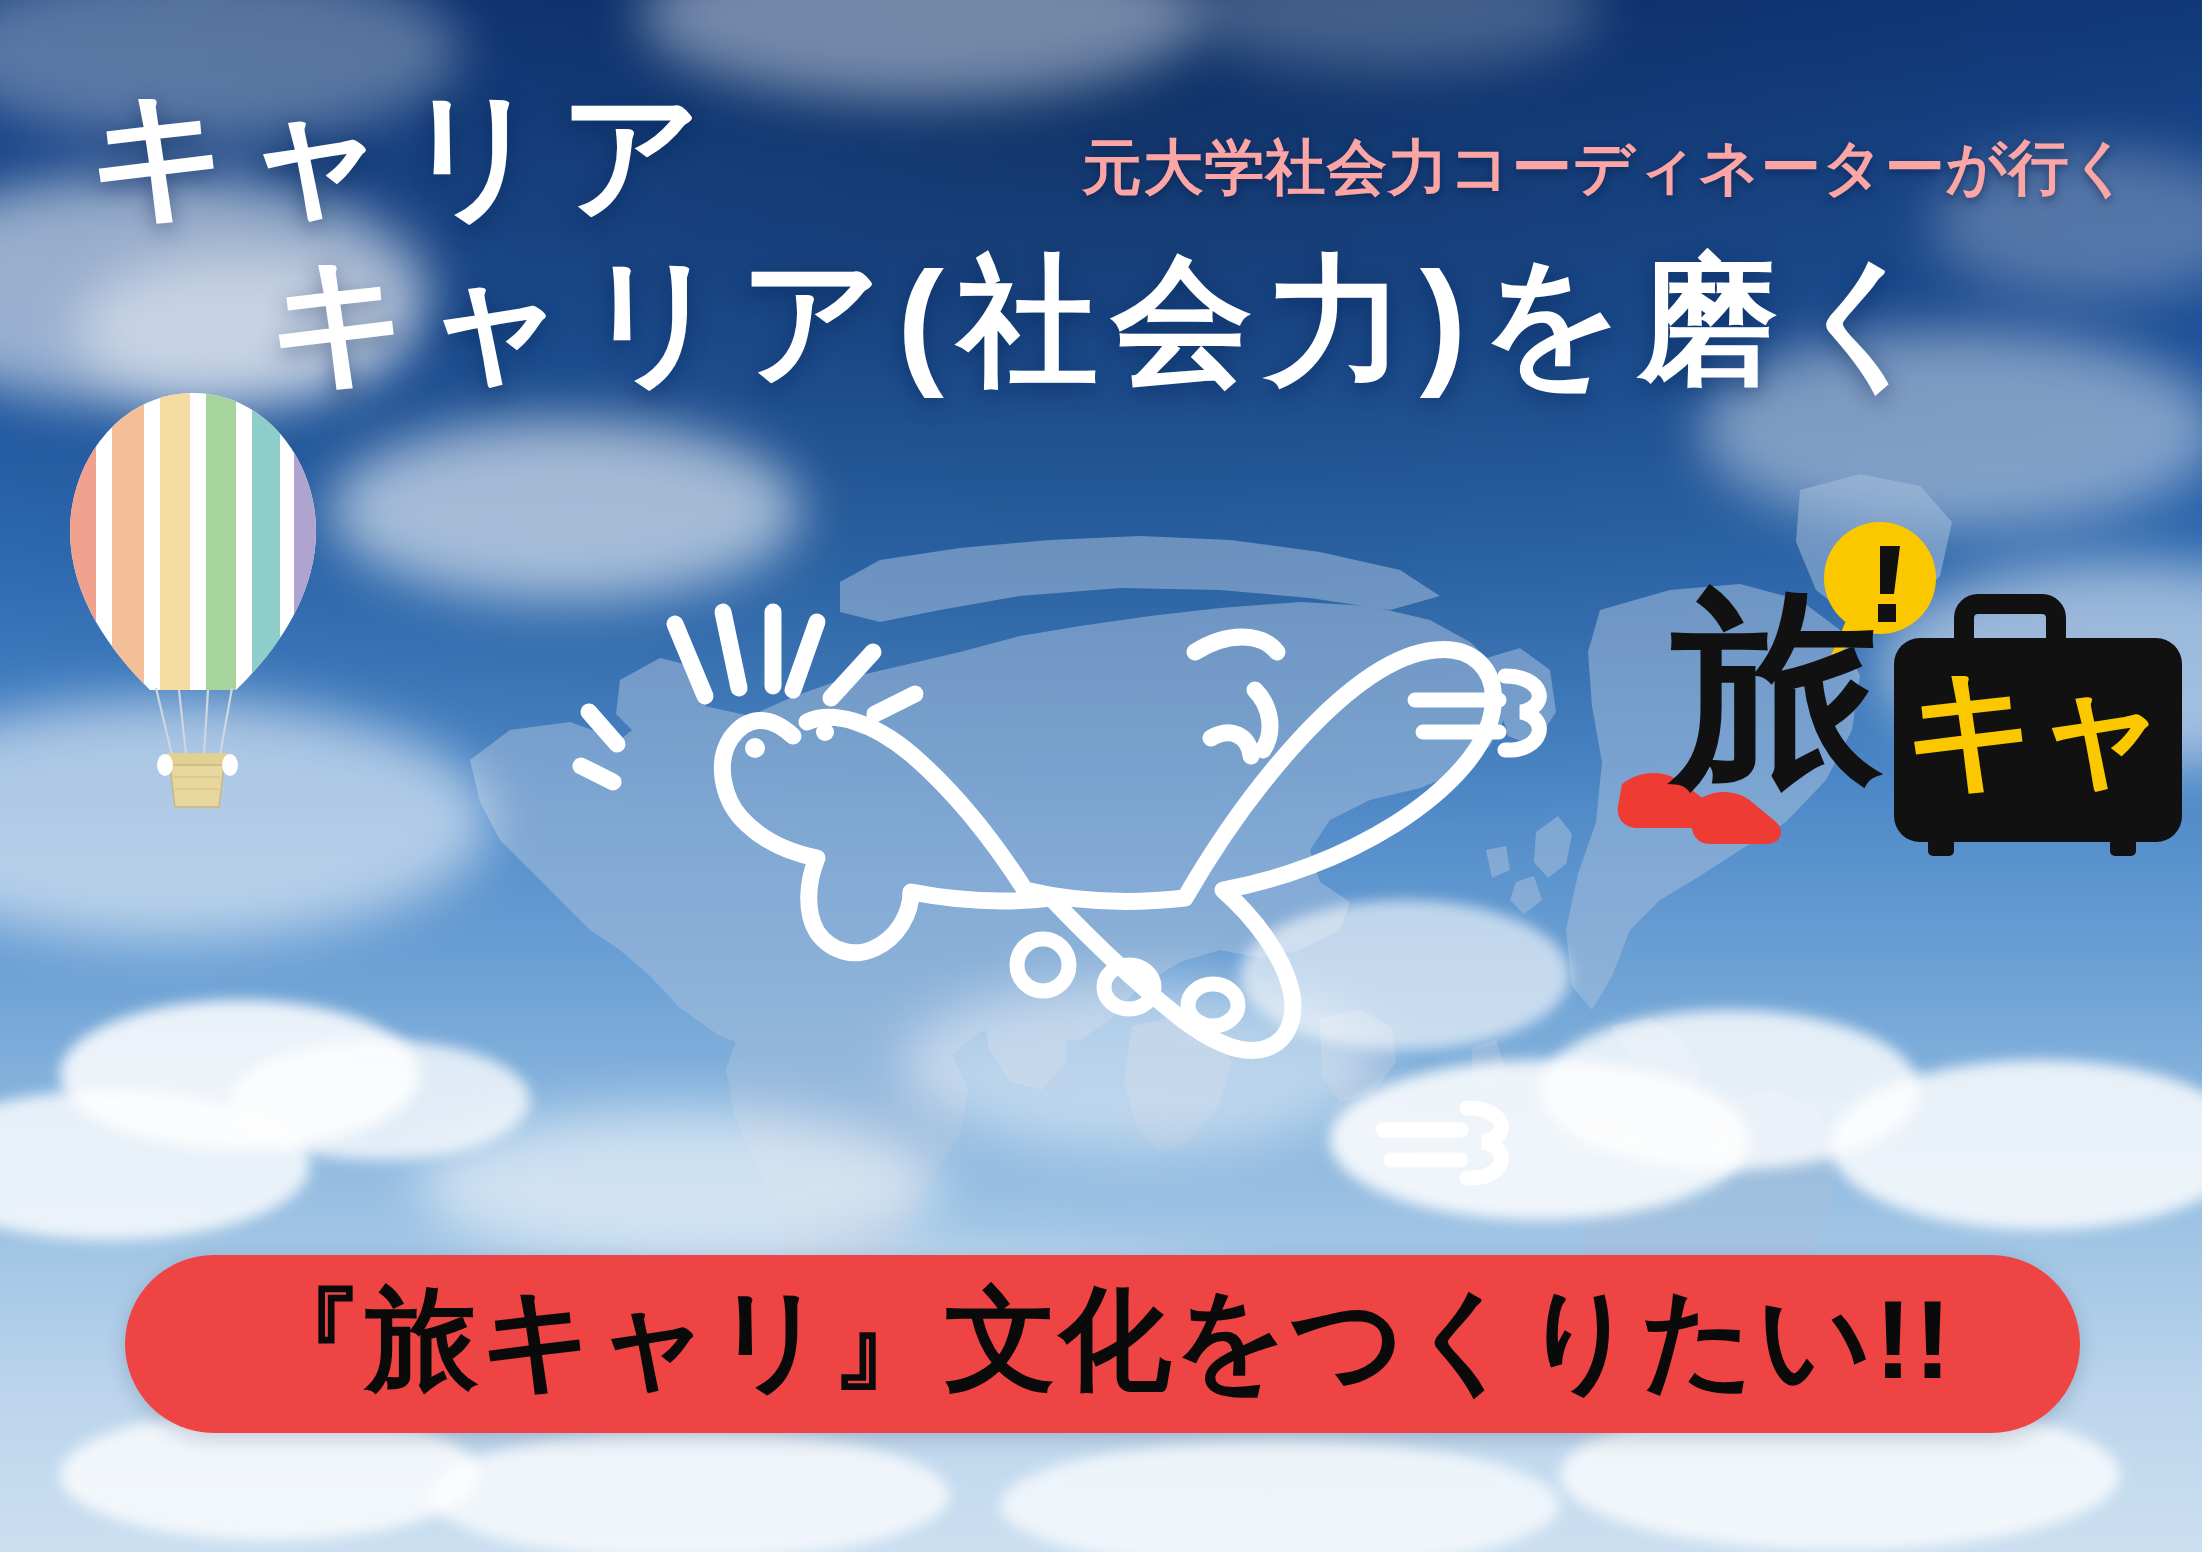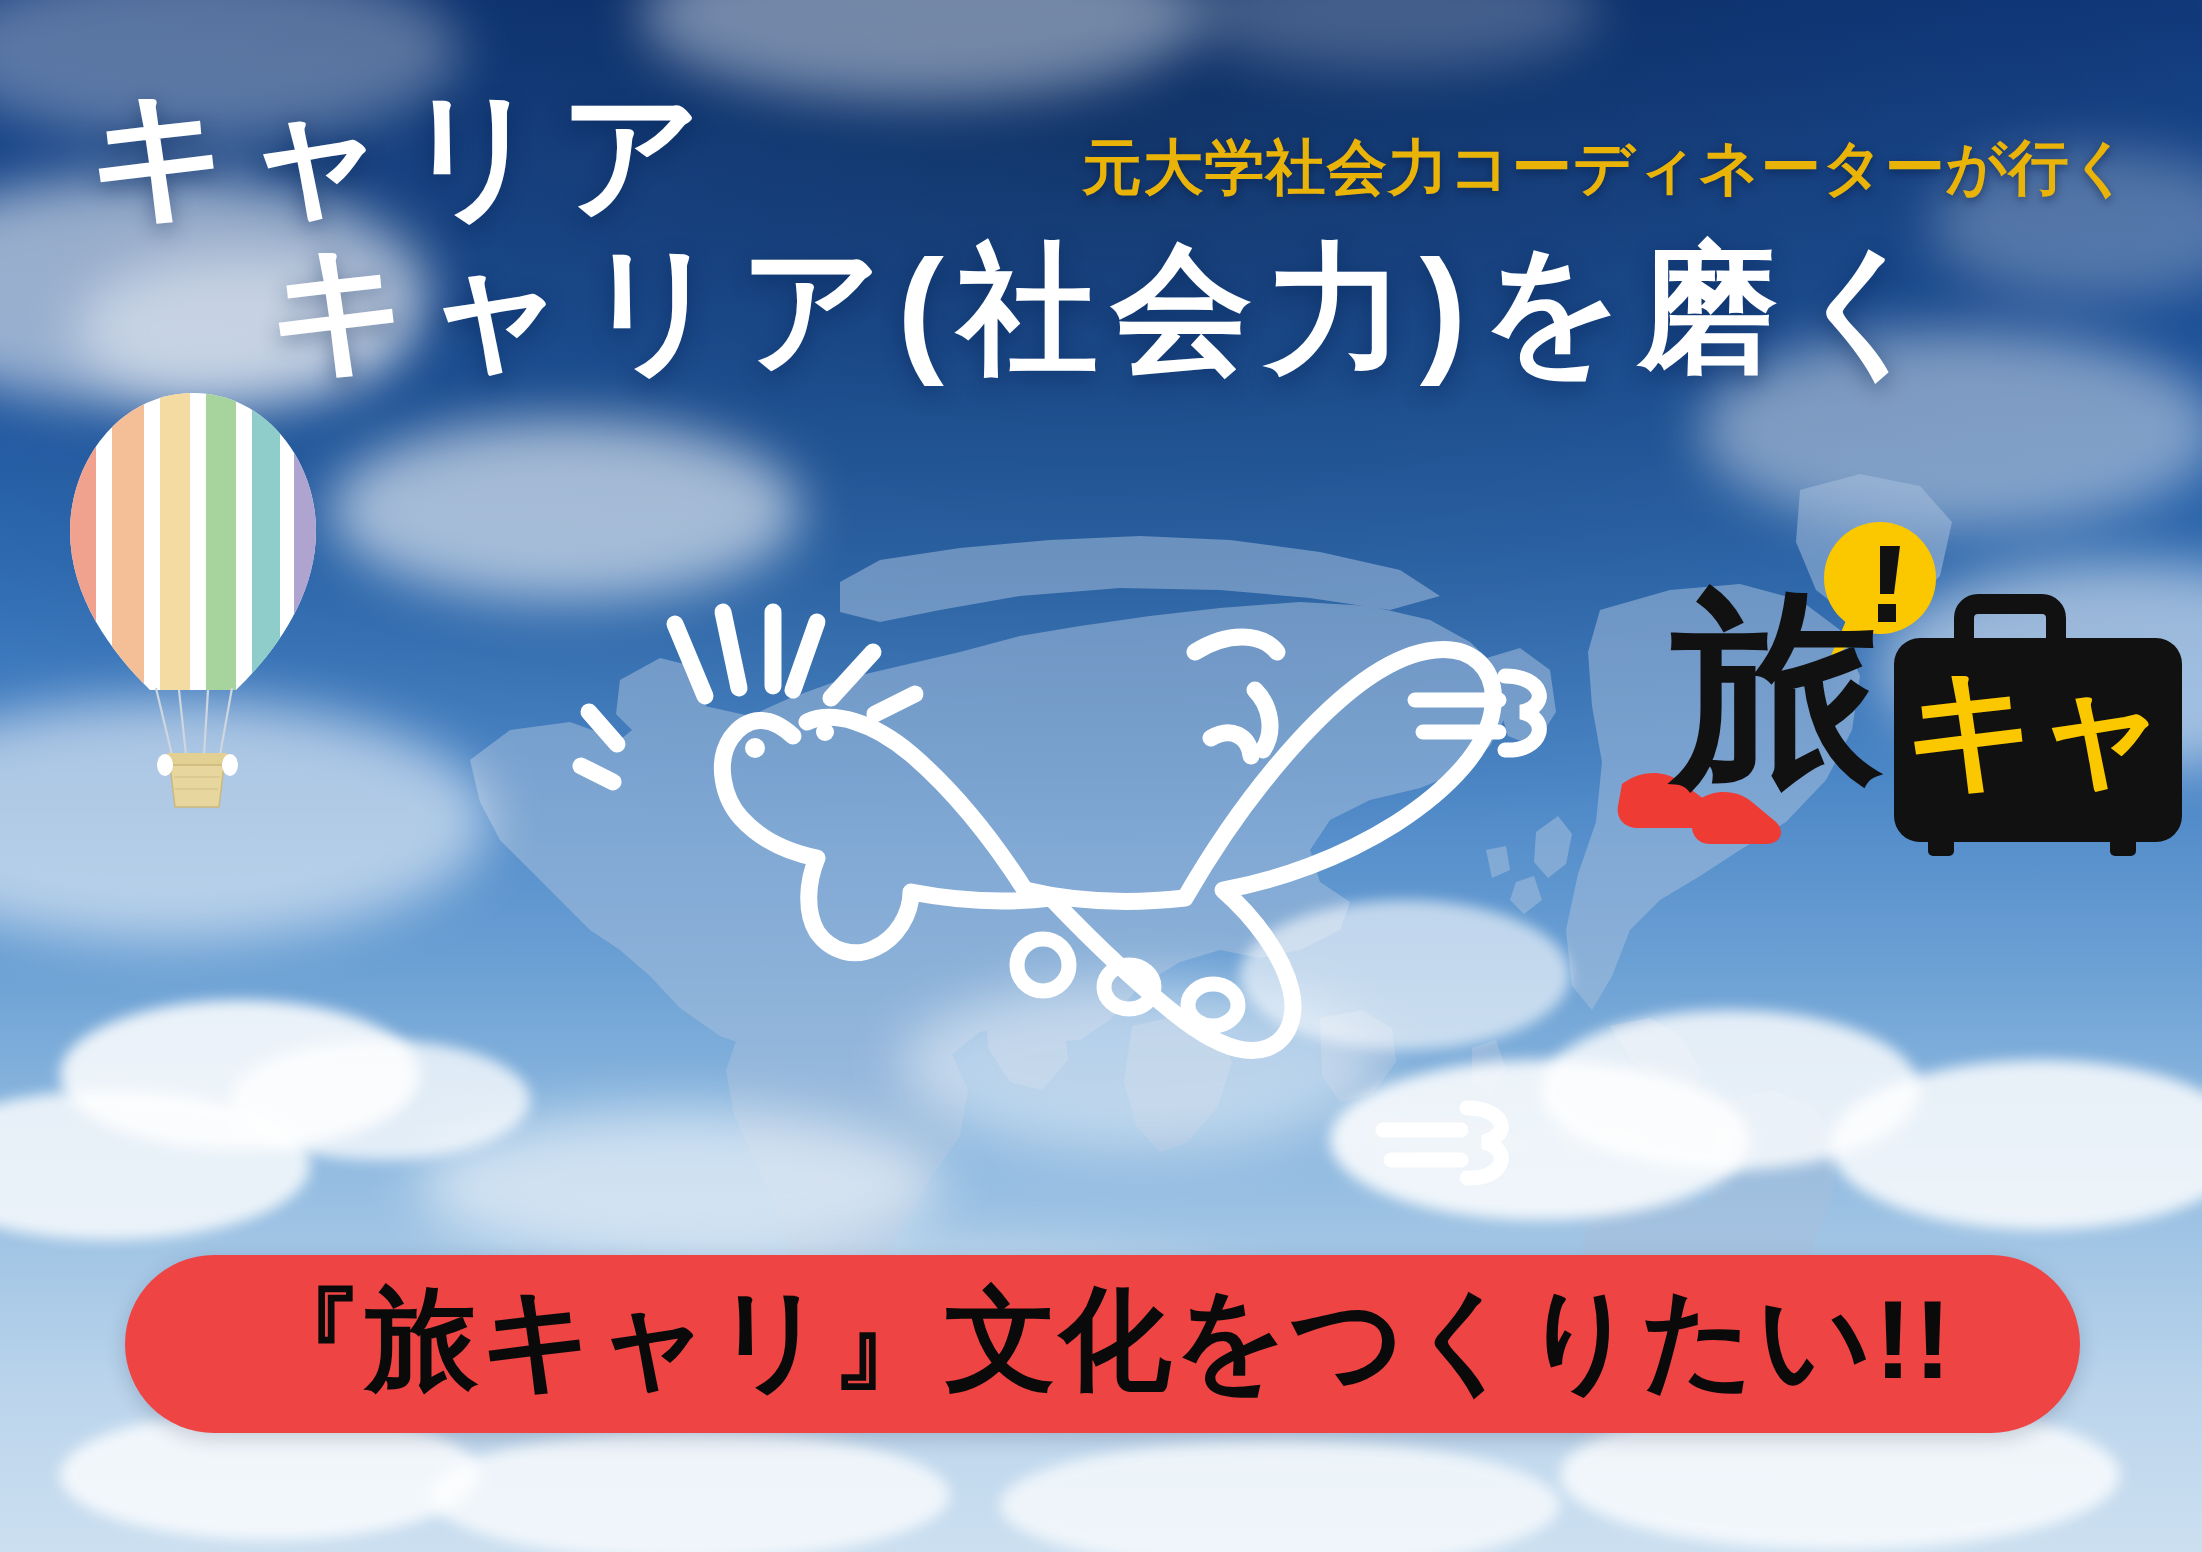--- a/index.html
+++ b/index.html
@@ -65,28 +65,28 @@
   }
   .hl-line{
     position:absolute;
     color:#ffffff;
     font-weight:700;
     letter-spacing:.10em;
     white-space:nowrap;
     text-shadow:0 6px 22px rgba(0,30,80,.45);
   }
   .hl1{ left:88px; top:62px; font-size:140px; }
-  .hl2{ left:268px; top:216px; font-size:140px; }
+  .hl2{ left:268px; top:228px; font-size:140px; }
 
   .tagline{
     position:absolute;
     left:1082px; top:128px;
     font-size:60px;
     font-weight:700;
-    color:#eab308;
+    color:#fca5a5;
     letter-spacing:.02em;
     white-space:nowrap;
     text-shadow:0 3px 10px rgba(0,20,60,.5);
   }
 
   
   .logo{
     position:absolute;
     left:1612px; top:512px;
     width:580px; height:350px;

